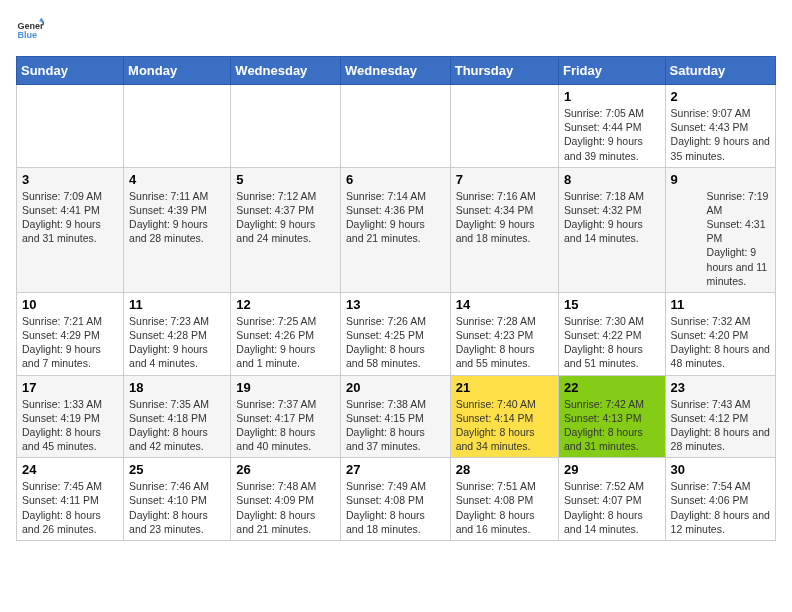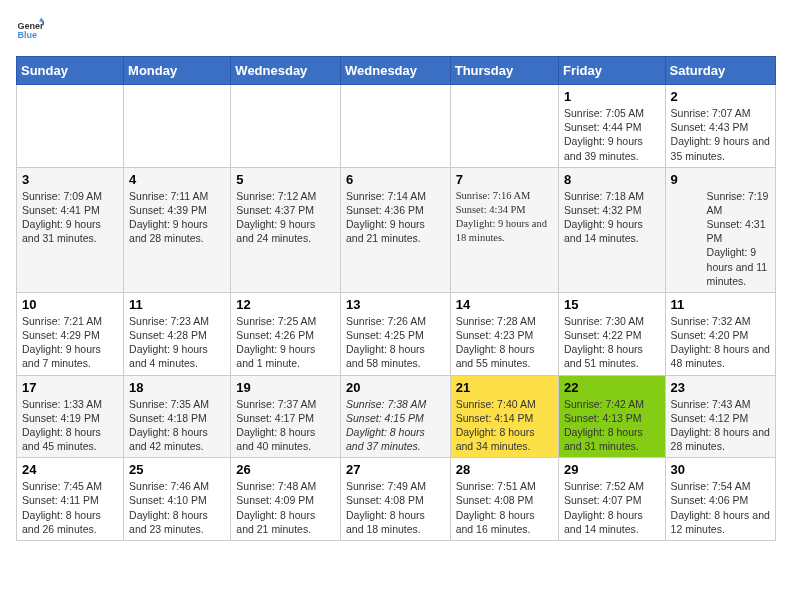--- a/index.html
+++ b/index.html
@@ -115,21 +115,21 @@
         <td class="empty-cell"></td>
         <td class="empty-cell"></td>
         <td>
           <span class="day-number">1</span>
           <div class="day-info" style="white-space: pre-line;">Sunrise: 7:05 AM
 Sunset: 4:44 PM
 Daylight: 9 hours and 39 minutes.</div>
         </td>
         <td>
           <span class="day-number">2</span>
-          <div class="day-info" style="white-space: pre-line;">Sunrise: 7:07 AM
+          <div class="day-info" style="white-space: pre-line;">Sunrise: 9:07 AM
 Sunset: 4:43 PM
 Daylight: 9 hours and 35 minutes.</div>
         </td>
       </tr>
       <tr>
         <td style="background: rgb(245, 245, 245);">
           <span class="day-number">3</span>
           <div class="day-info" style="white-space: pre-line;">Sunrise: 7:09 AM
 Sunset: 4:41 PM
 Daylight: 9 hours and 31 minutes.</div>
@@ -147,21 +147,21 @@
 Daylight: 9 hours and 24 minutes.</div>
         </td>
         <td style="background: rgb(245, 245, 245);">
           <span class="day-number">6</span>
           <div class="day-info" style="white-space: pre-line;">Sunrise: 7:14 AM
 Sunset: 4:36 PM
 Daylight: 9 hours and 21 minutes.</div>
         </td>
         <td style="background: rgb(245, 245, 245);">
           <span class="day-number">7</span>
-          <div class="day-info" style="white-space: pre-line; font-family: Liberation Serif, serif;">Sunrise: 7:16 AM
+          <div class="day-info" style="white-space: pre-line;">Sunrise: 7:16 AM
 Sunset: 4:34 PM
 Daylight: 9 hours and 18 minutes.</div>
         </td>
         <td style="background: rgb(245, 245, 245);">
           <span class="day-number">8</span>
           <div class="day-info" style="white-space: pre-line;">Sunrise: 7:18 AM
 Sunset: 4:32 PM
 Daylight: 9 hours and 14 minutes.</div>
         </td>
         <td style="background: rgb(245, 245, 245);">
@@ -229,21 +229,21 @@
 Daylight: 8 hours and 42 minutes.</div>
         </td>
         <td style="background: rgb(245, 245, 245);">
           <span class="day-number">19</span>
           <div class="day-info" style="white-space: pre-line;">Sunrise: 7:37 AM
 Sunset: 4:17 PM
 Daylight: 8 hours and 40 minutes.</div>
         </td>
         <td style="background: rgb(245, 245, 245);">
           <span class="day-number">20</span>
-          <div class="day-info" style="white-space: pre-line; font-style: italic;">Sunrise: 7:38 AM
+          <div class="day-info" style="white-space: pre-line;">Sunrise: 7:38 AM
 Sunset: 4:15 PM
 Daylight: 8 hours and 37 minutes.</div>
         </td>
         <td style="background: #fde047;">
           <span class="day-number">21</span>
           <div class="day-info" style="white-space: pre-line;">Sunrise: 7:40 AM
 Sunset: 4:14 PM
 Daylight: 8 hours and 34 minutes.</div>
         </td>
         <td style="background: #84cc16;">

